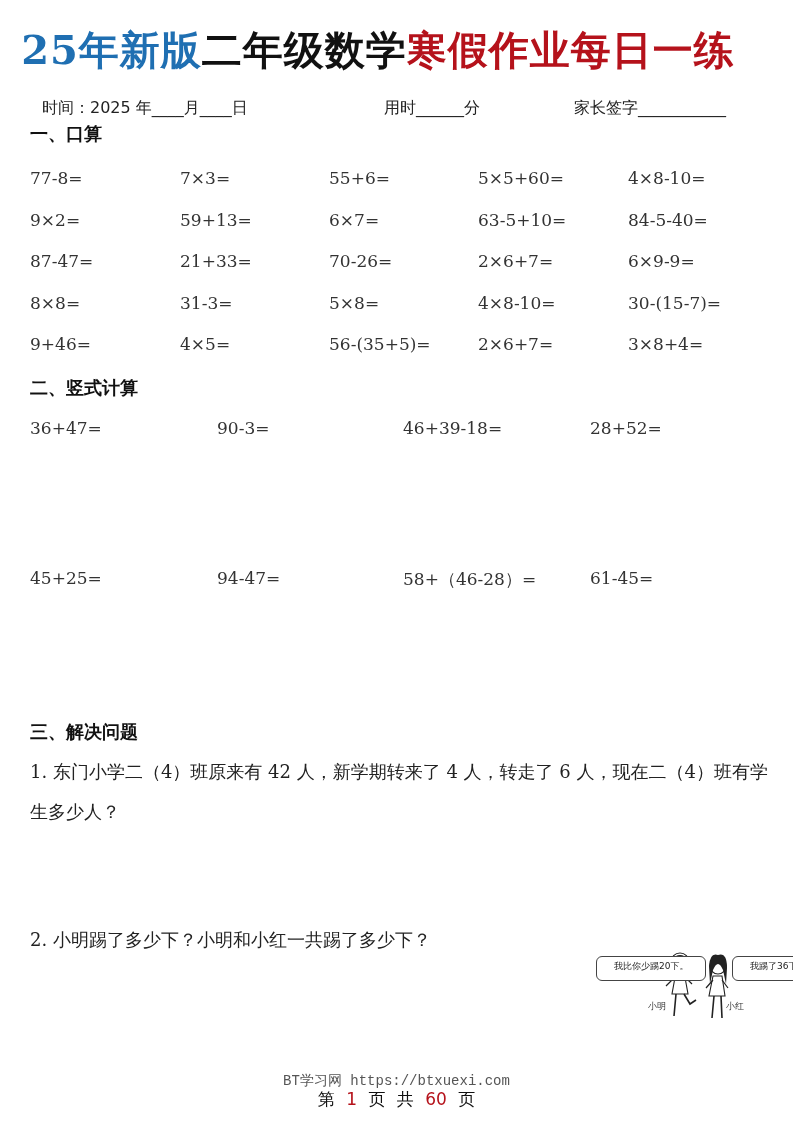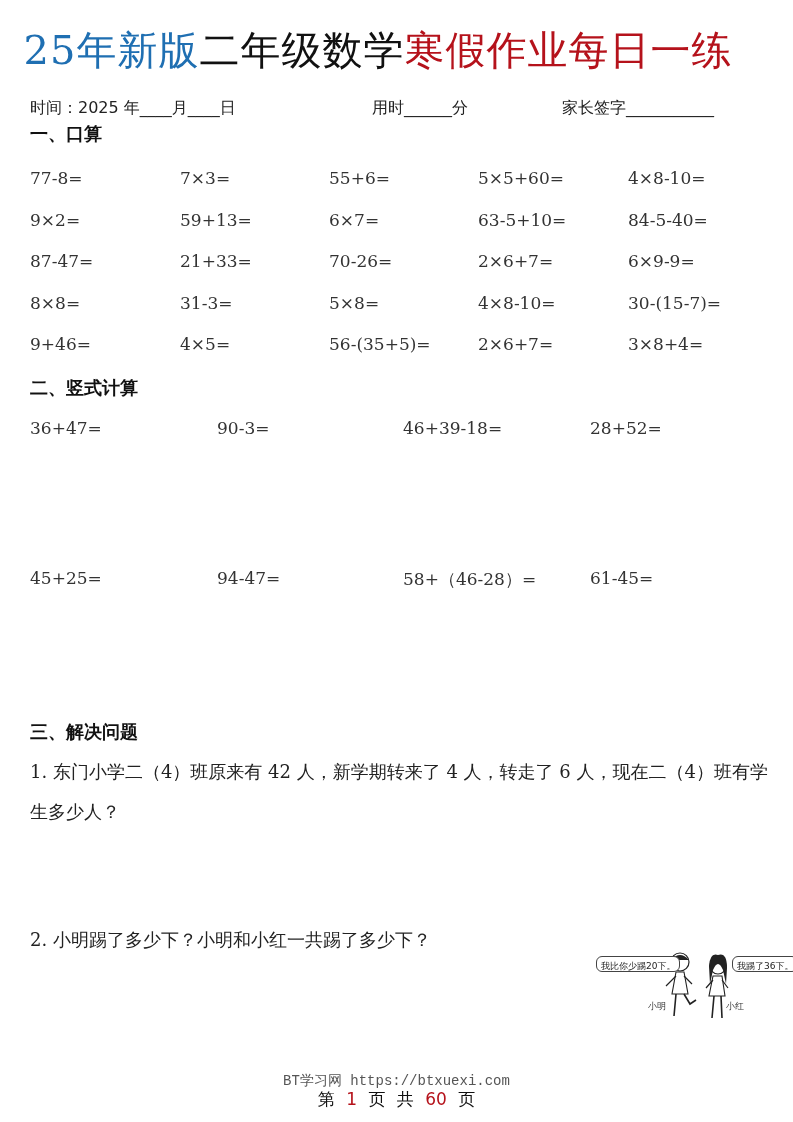--- a/index.html
+++ b/index.html
@@ -1,32 +1,32 @@
 <!DOCTYPE html>
 <html><head>
 <meta charset="utf-8">
 <style>
   * { box-sizing: border-box; margin: 0; padding: 0; }
   html, body { width: 793px; height: 1122px; background: #ffffff; overflow: hidden; }
   body { position: relative; font-family: "DejaVu Serif", "Liberation Serif", serif; color: #222; }
 
   .title {
     position: absolute; left: 0; top: 22px; width: 756px; text-align: center;
-    font-size: 40px; font-weight: normal; letter-spacing: 1px; line-height: 56px;
+    font-size: 40px; font-weight: bold; letter-spacing: 1px; line-height: 56px;
     font-family: "DejaVu Serif", serif; white-space: nowrap;
   }
   .title .t-blue { color: #1f6fb2; }
   .title .t-black { color: #111111; }
   .title .t-red { color: #b5121b; }
 
   .meta-row {
     position: absolute; top: 98px; left: 30px; width: 740px; height: 22px;
     font-size: 16px; color: #222; font-family: "DejaVu Sans", sans-serif;
   }
-  .meta-row span { position: absolute; top: 0; white-space: nowrap; }
+  .meta-row span { position: absolute; top: 0; white-space: nowrap; margin-left: 12px; }
   .meta-date { left: 0; }
   .meta-time { left: 342px; }
   .meta-sign { left: 532px; }
 
   .section-heading {
     position: absolute; left: 30px; font-size: 18px; font-weight: bold;
     color: #111; font-family: "DejaVu Sans", sans-serif; white-space: nowrap;
   }
   .sec1 { top: 122px; }
   .sec2 { top: 376px; }
@@ -48,22 +48,22 @@
 
   .problem {
     position: absolute; left: 30px; width: 740px; font-size: 18px; color: #222;
     line-height: 40px; font-family: "DejaVu Serif", serif;
   }
   .p1 { top: 752px; }
   .p2 { top: 920px; }
 
   .illustration { position: absolute; left: 592px; top: 948px; width: 195px; height: 78px; }
   .bubble {
-    position: absolute; top: 8px; height: 16px; border: 1px solid #444; border-radius: 6px;
-    font-size: 9px; line-height: 18px; padding: 0 4px; color: #222; background: #fff; white-space: nowrap;
+    position: absolute; top: 8px; height: 25px; border: 1px solid #444; border-radius: 6px;
+    font-size: 9px; line-height: 18px; padding: 0 17px; color: #222; background: #fff; white-space: nowrap;
     font-family: "DejaVu Sans", sans-serif;
   }
   .bubble-left { left: 4px; }
   .bubble-right { left: 140px; }
   .name-label { position: absolute; font-size: 9px; color: #333; font-family: "DejaVu Sans", sans-serif; }
   .name-left { left: 56px; top: 52px; }
   .name-right { left: 134px; top: 52px; }
 
   .footer-site {
     position: absolute; top: 1072px; left: 0; width: 793px; text-align: center;

